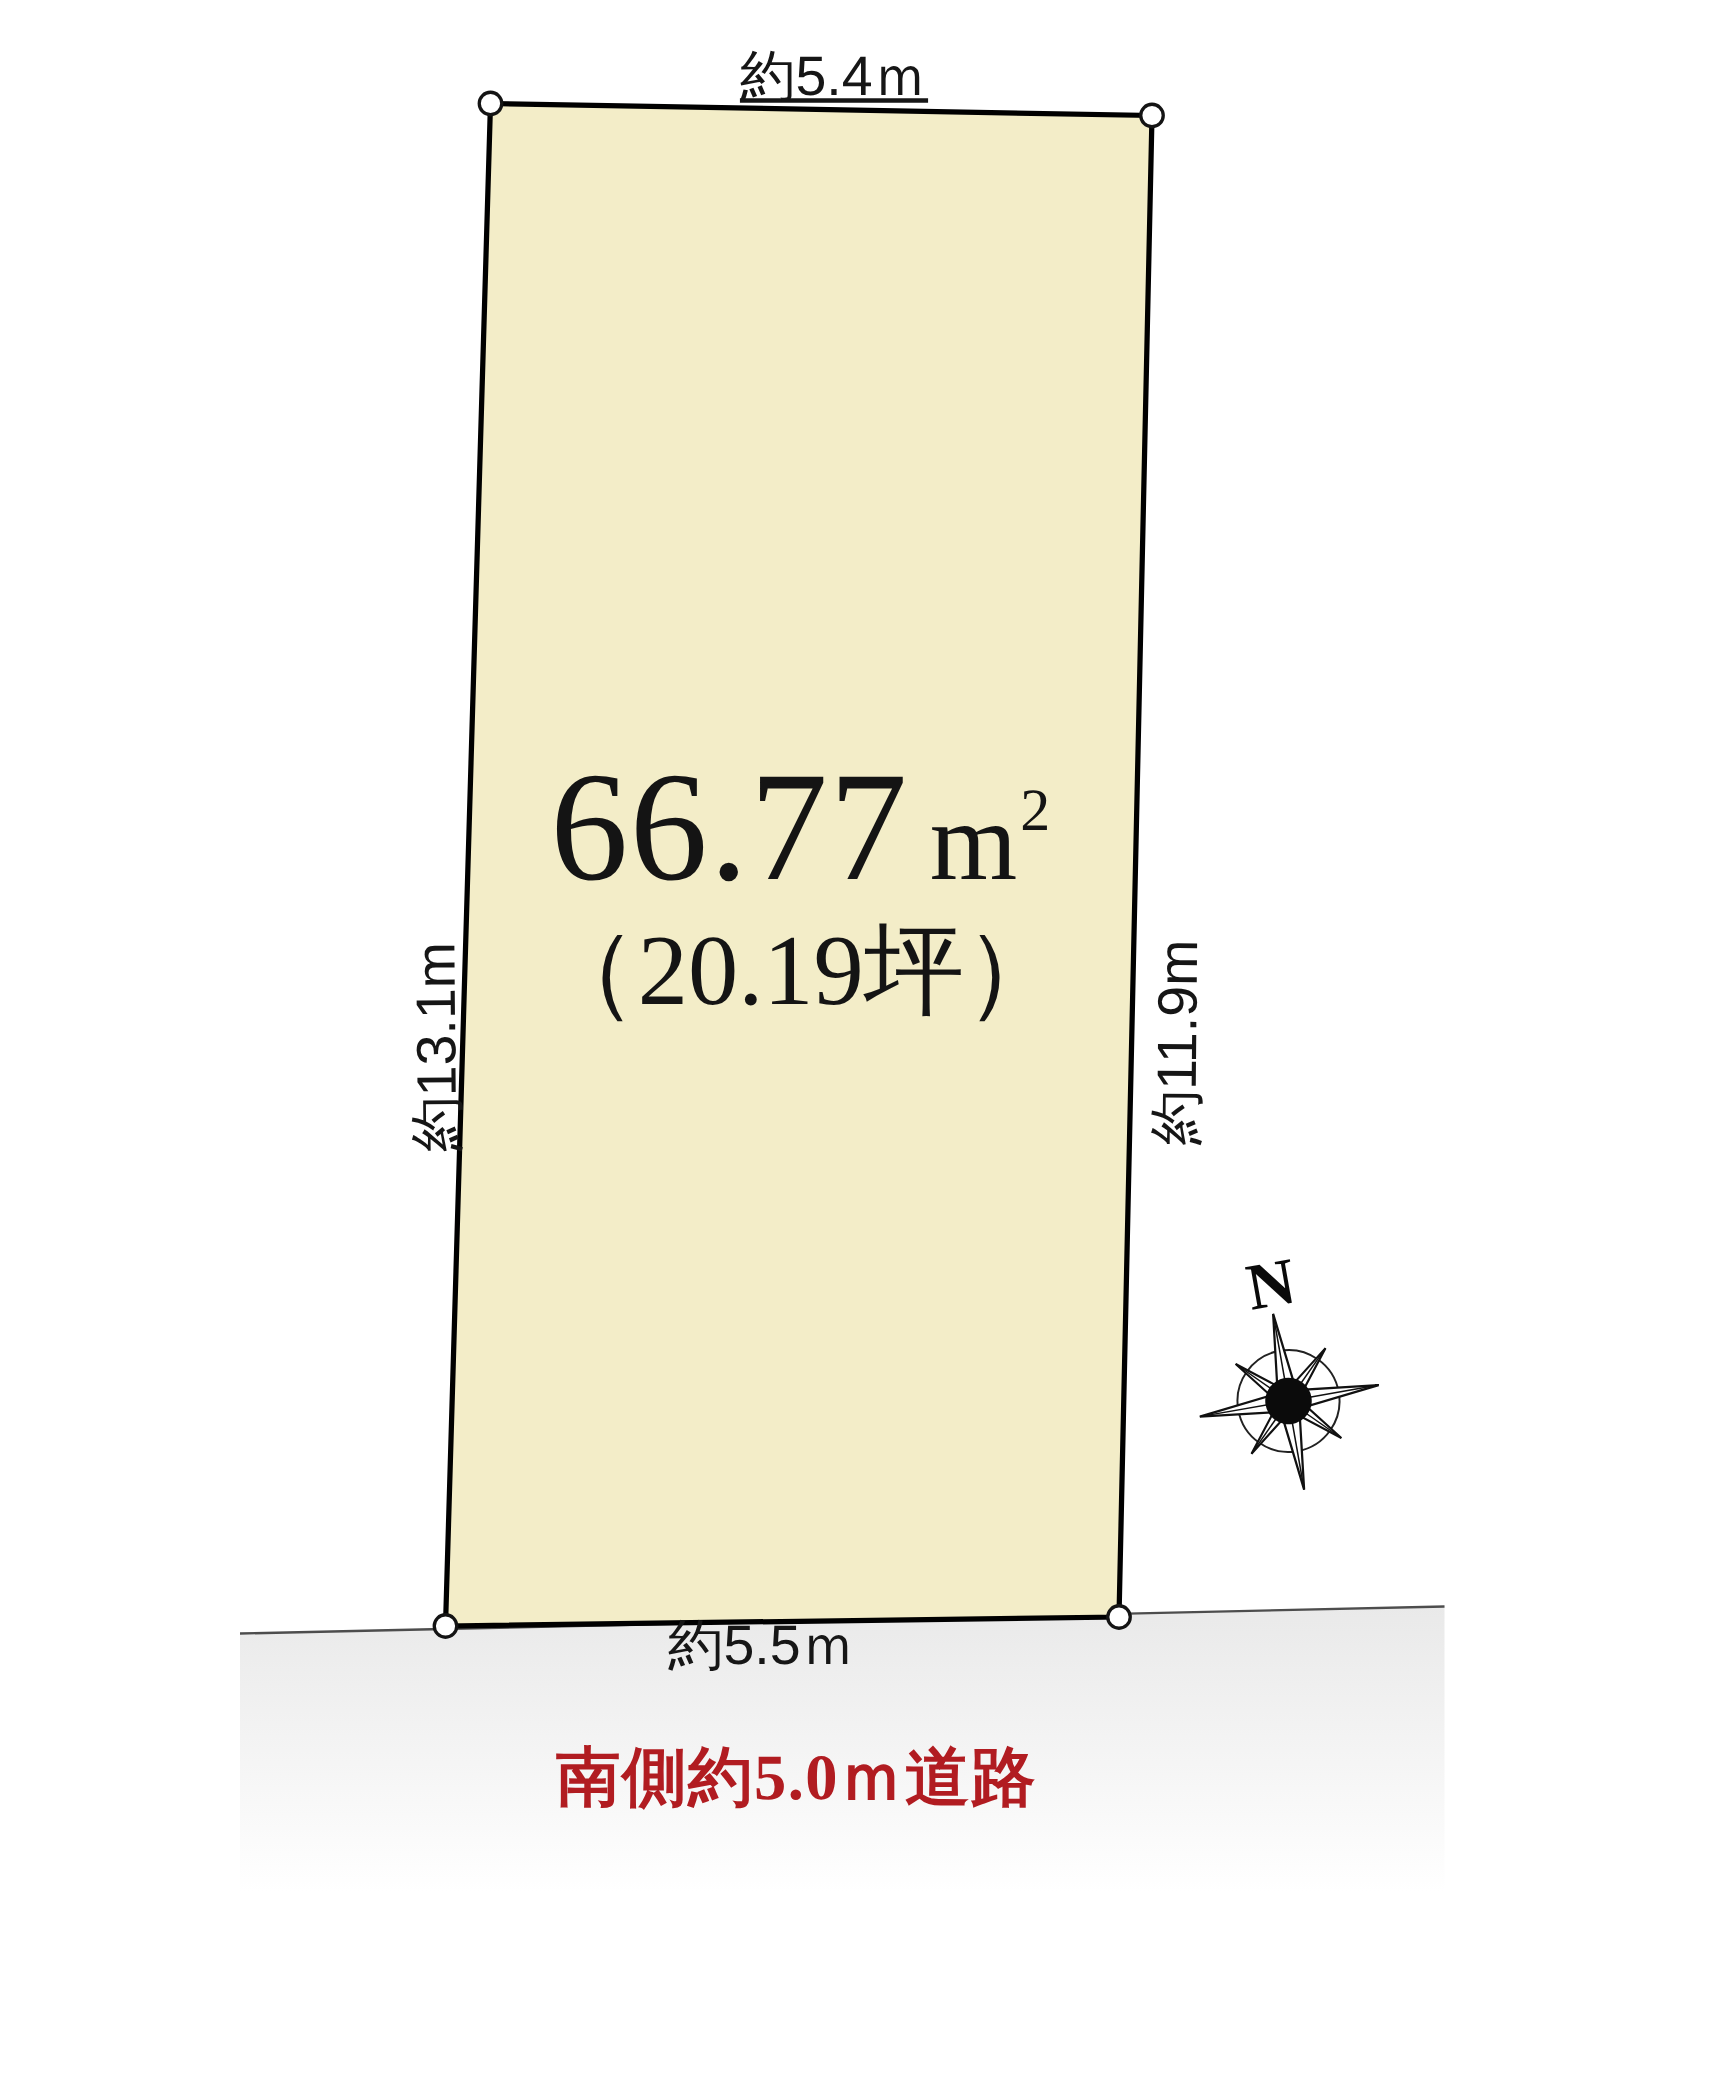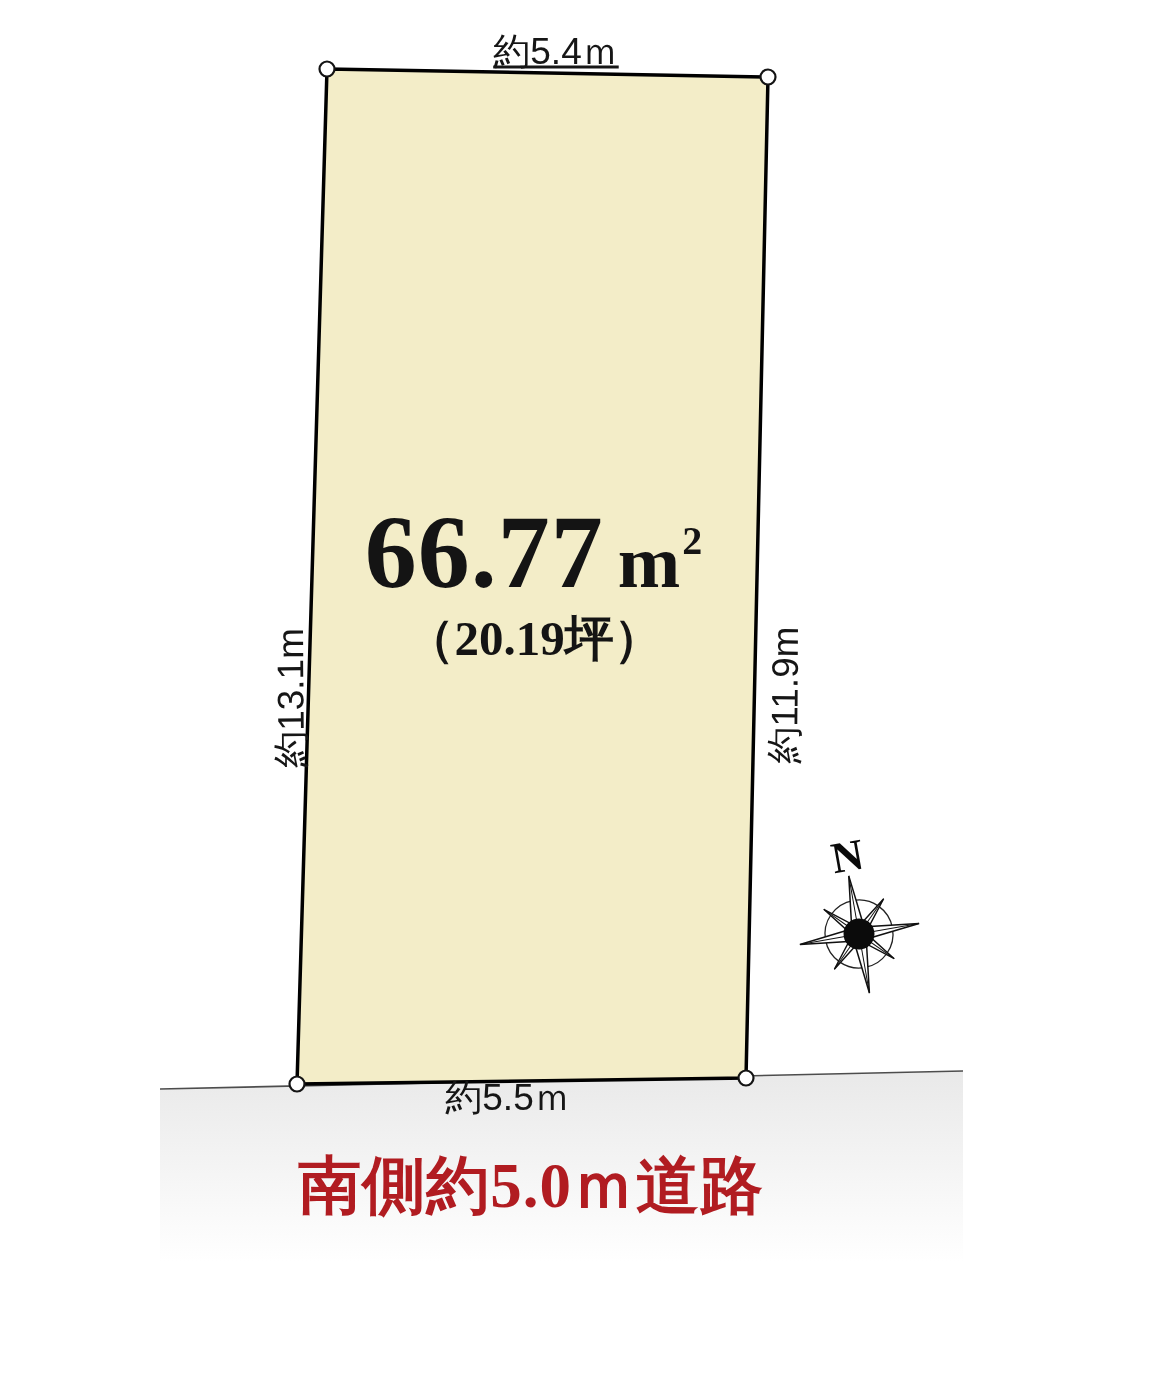--- a/index.html
+++ b/index.html
@@ -48,44 +48,44 @@
     left: 534px; top: 402px;
     transform: translateX(-50%);
     font-size: 58px;
     font-weight: 600;
     letter-spacing: 4px;
   }
   .area-value {
     left: 534px; top: 500px;
     transform: translateX(-50%);
     font-size: 104px;
-    font-weight: 700;
+    font-weight: 400;
     letter-spacing: 1px;
   }
   .unit-base {
     font-size: 75px;
     margin-left: 14px;
   }
   .unit-sup {
     font-size: 40px;
     vertical-align: 33px;
     margin-left: 1px;
   }
   .area-tsubo {
     left: 534px; top: 614px;
     transform: translateX(-50%);
-    font-size: 49px;
-    font-weight: 700;
+    font-size: 67px;
+    font-weight: 400;
   }
   .road-label {
     position: absolute;
     left: 531px; top: 1186px;
     transform: translate(-50%, -50%);
     font-family: "Liberation Serif", "DejaVu Serif", serif;
-    font-size: 63px;
+    font-size: 43px;
     font-weight: 700;
     letter-spacing: 1px;
     color: #b11c21;
     white-space: nowrap;
     line-height: 1;
   }
 </style>
 </head>
 <body>
 

